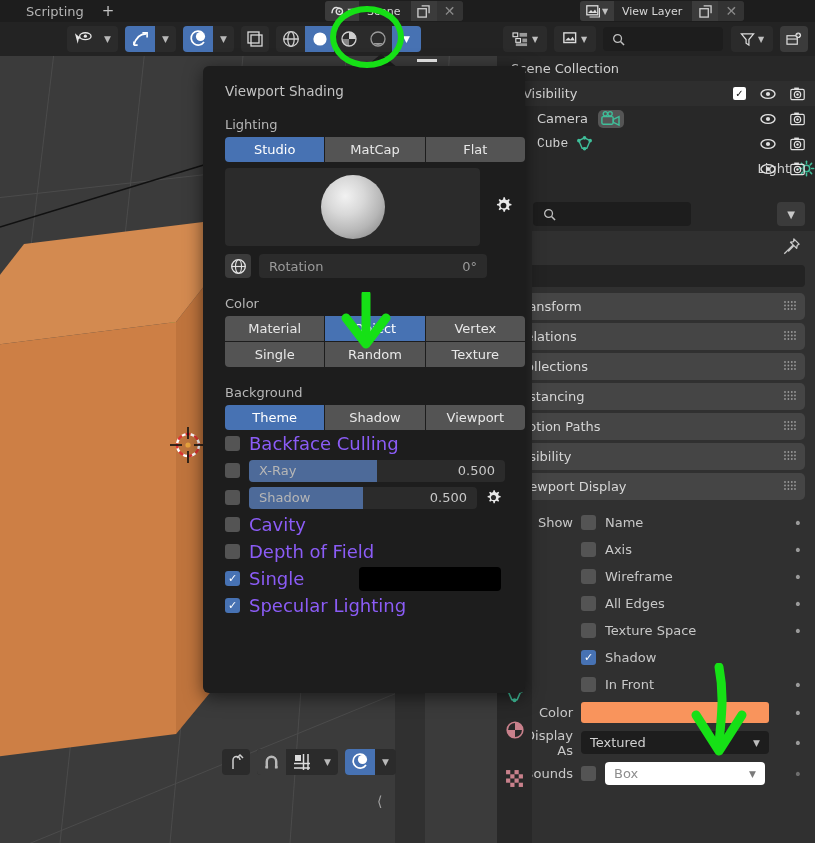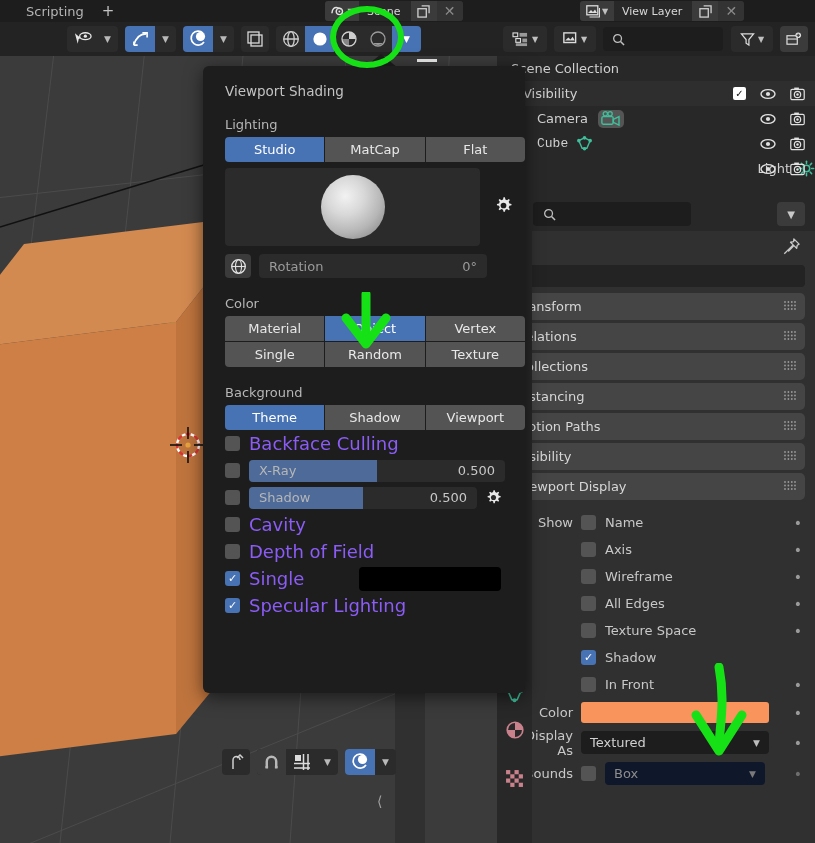--- a/index.html
+++ b/index.html
@@ -204,21 +204,21 @@
   .prow { display: flex; align-items: center; height: 27px; padding: 0 10px; }
   .prow .plabel { width: 74px; text-align: right; color: #c8c8c8; font-size: 13px; padding-right: 8px; flex: none; }
   .prow .pdot { width: 14px; text-align: center; color: #9a9a9a; font-size: 14px; margin-left: auto; }
   .pvalue-name { color: #c8c8c8; font-size: 13px; }
   .color-swatch { width: 188px; height: 21px; border-radius: 3px; }
   .dropdown {
     width: 188px; height: 23px; background: #1d1d1d; border-radius: 4px;
     display: flex; align-items: center; justify-content: space-between; padding: 0 9px;
     color: #d0d0d0; font-size: 13px;
   }
-  .dropdown.dim { background: #0f172a; color: #8d8d8d; }
+  .dropdown.dim { background: #ffffff; color: #8d8d8d; }
 
   
   .tabstrip {
     position: absolute; left: 497px; top: 231px; width: 35px; height: 612px;
     background: #282828; padding-top: 445px;
   }
   .tabico { width: 35px; height: 36px; display: flex; align-items: center; justify-content: center; }
 
   
   .bottom-tools {

